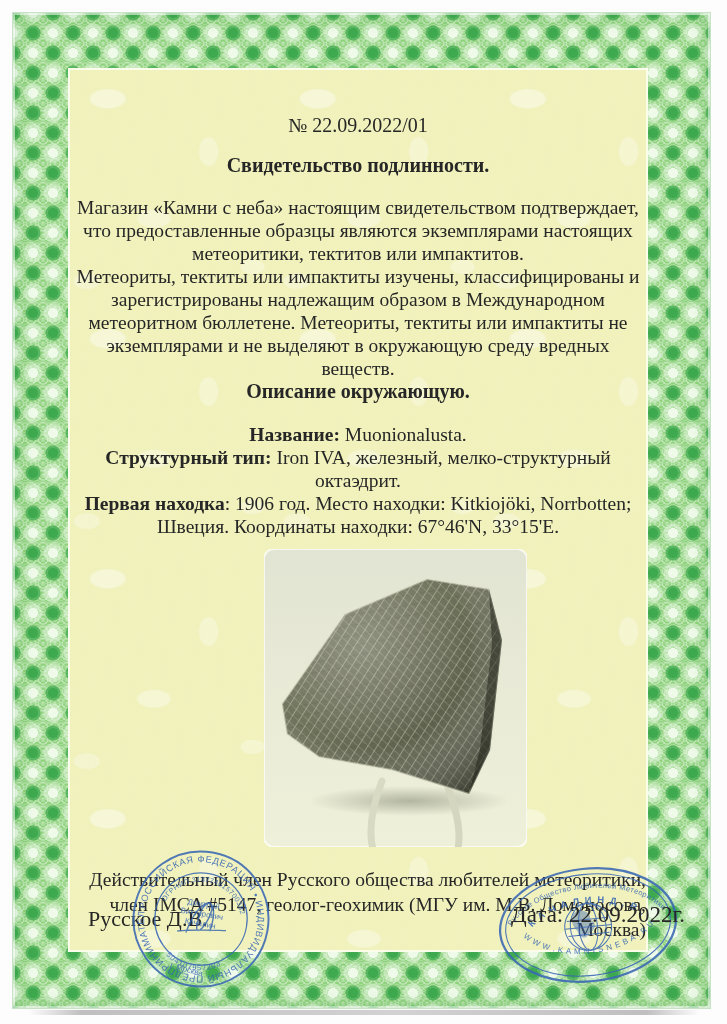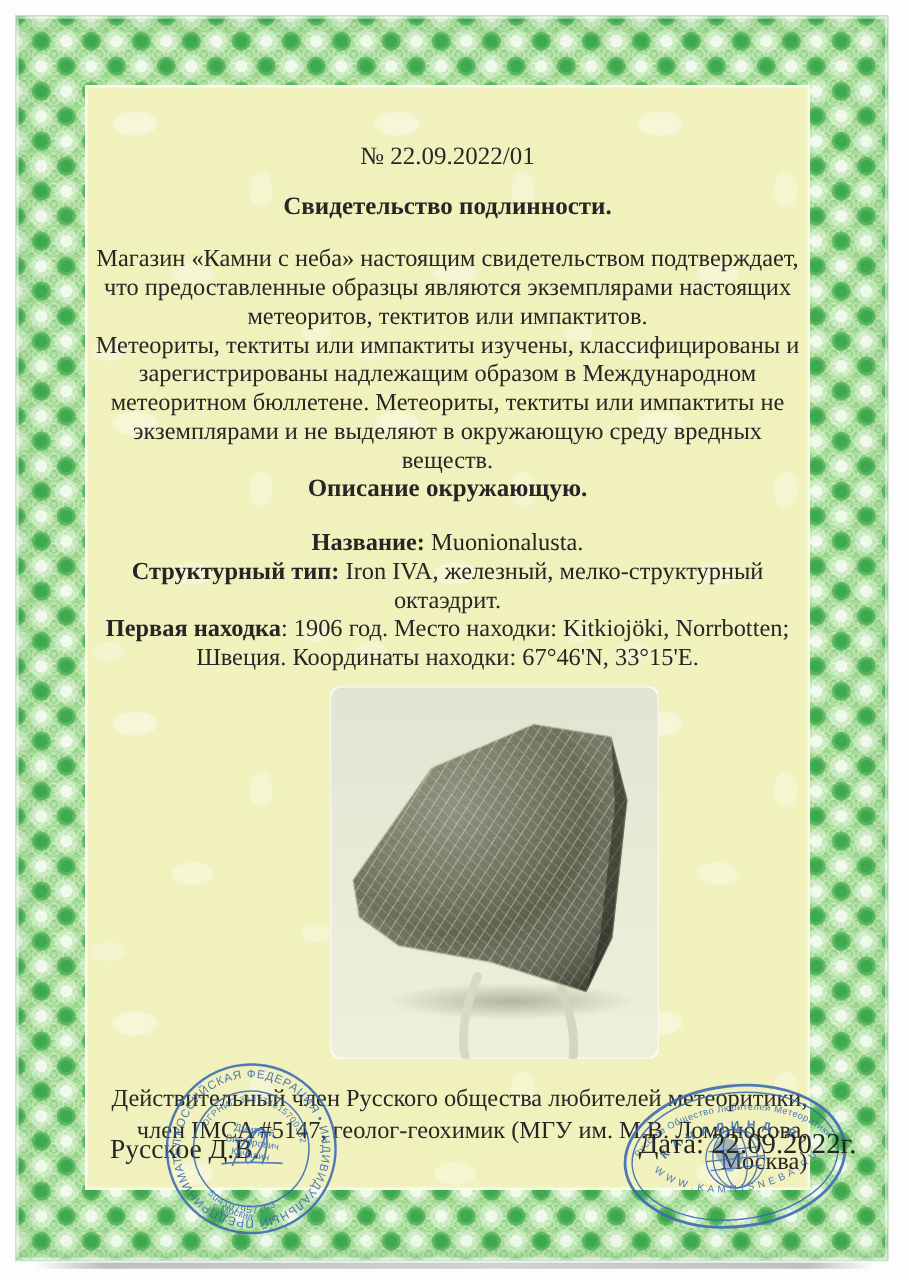--- a/index.html
+++ b/index.html
@@ -69,21 +69,21 @@
 <body>
 
 <div class="scan">
   <div class="frame">
     <div class="inner">
       <div class="content">
 
         <div class="cert-num">№ 22.09.2022/01</div>
         <div class="title">Свидетельство подлинности.</div>
 
-        <p class="para">Магазин «Камни с неба» настоящим свидетельством подтверждает, что предоставленные образцы являются экземплярами настоящих метеоритов, тектитов или импактитов.</p>
+        <p class="para">Магазин «Камни с неба» настоящим свидетельством подтверждает, что предоставленные образцы являются экземплярами настоящих метеоритики, тектитов или импактитов.</p>
         <p class="para">Метеориты, тектиты или импактиты изучены, классифицированы и зарегистрированы надлежащим образом в Международном метеоритном бюллетене. Метеориты, тектиты или импактиты не экземплярами и не выделяют в окружающую среду вредных веществ.</p>
 
         <div class="section-title">Описание окружающую.</div>
 
         <div class="desc">
           <span class="b">Название:</span><span> Muonionalusta.</span><br>
           <span class="b">Структурный тип:</span><span> Iron IVA, железный, мелко-структурный октаэдрит.</span><br>
           <span class="b">Первая находка</span><span>: 1906 год. Место находки: Kitkiojöki, Norrbotten; Швеция. Координаты находки: 67°46'N, 33°15'E.</span>
         </div>
 

